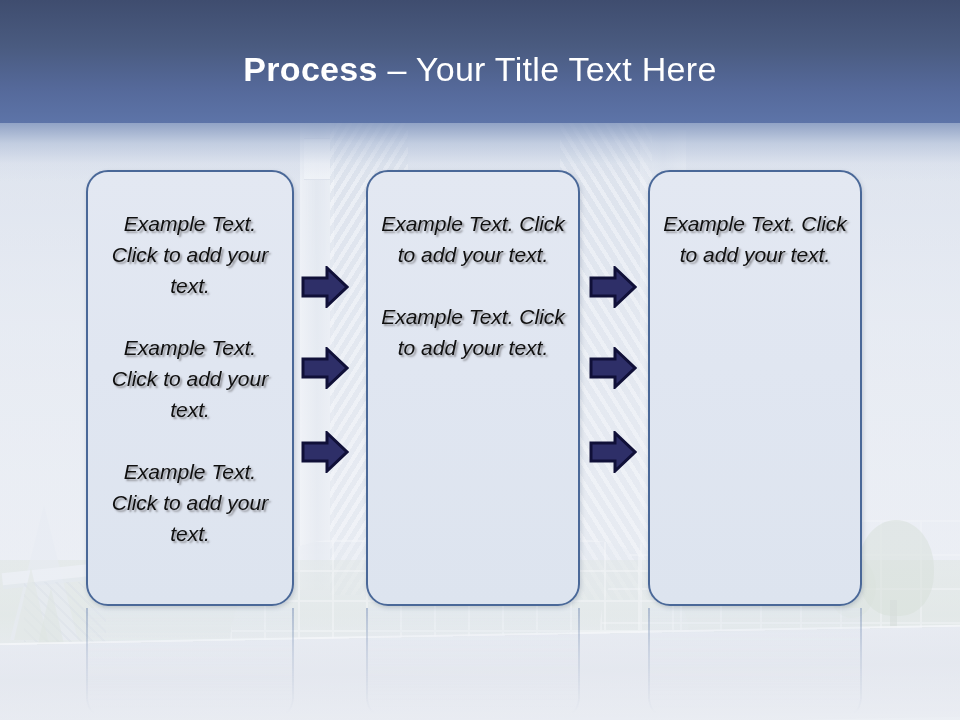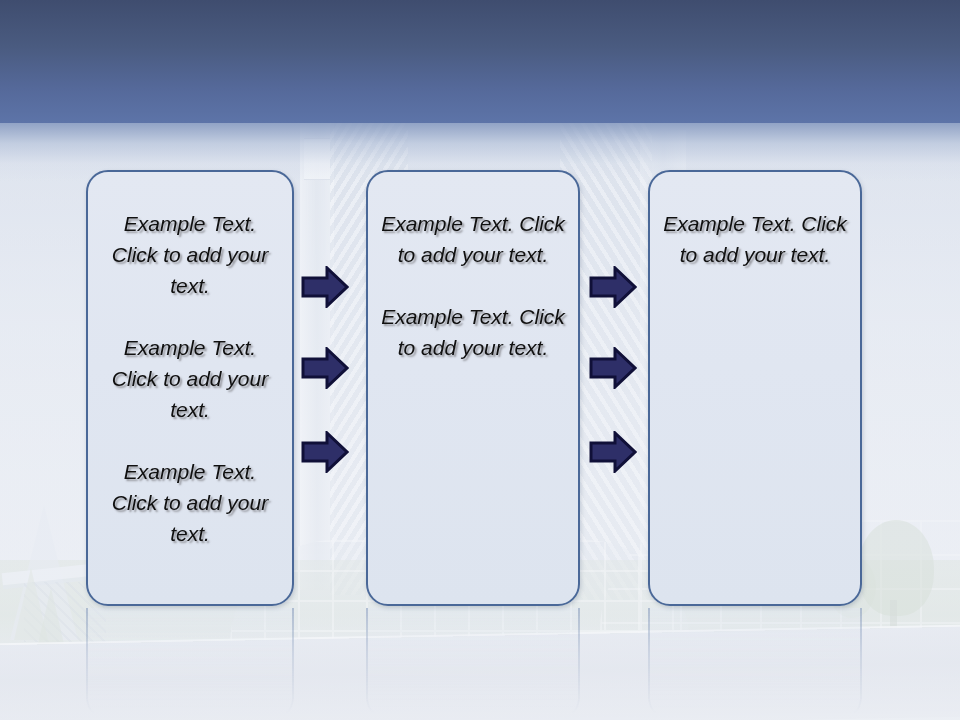--- a/index.html
+++ b/index.html
@@ -316,20 +316,21 @@
     <div class="tree-l2"></div>
     <div class="tree-r2"></div>
     <div class="tree-r-crown"></div>
     <div class="tree-r-trunk"></div>
     <div class="bg-pavement"></div>
     <div class="bg-haze"></div>
   </div>
 
   <div class="header-band"></div>
   <div class="header-fade"></div>
+  <div class="title"><span class="t-bold">Process</span><span class="t-light"> – Your Title Text Here</span></div>
 
   <div class="refl" id="refl-1"></div>
   <div class="refl" id="refl-2"></div>
   <div class="refl" id="refl-3"></div>
 
   <div class="box" id="box-1">
     <div class="box-text-stack">
       <div class="text-block">Example Text. Click  to add your text.</div>
       <div class="text-block">Example Text. Click  to add your text.</div>
       <div class="text-block">Example Text. Click  to add your text.</div>

